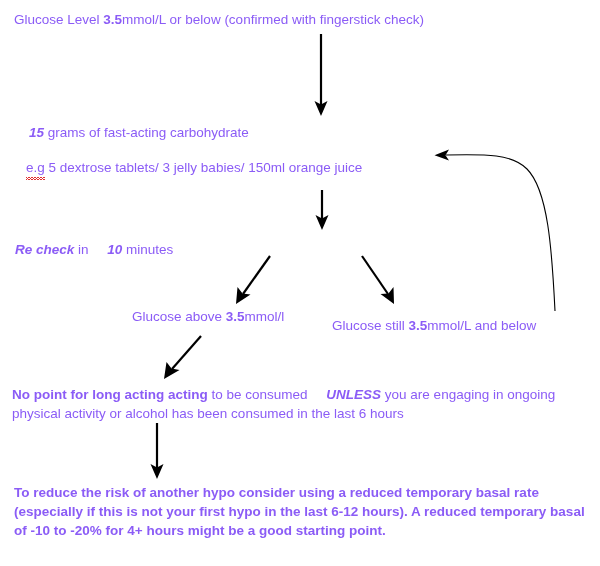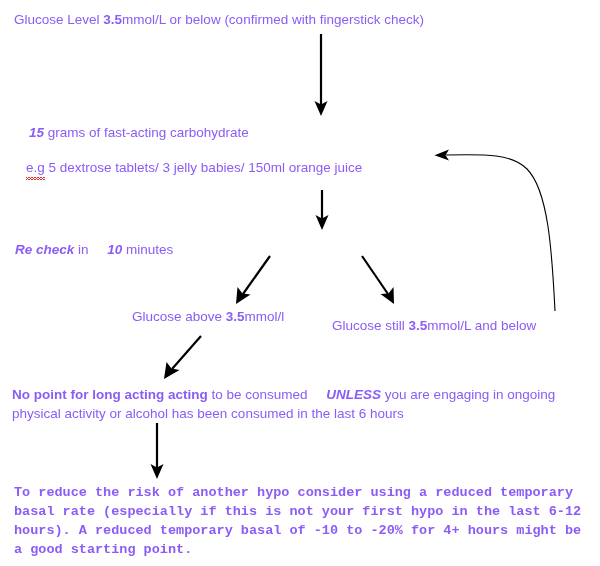--- a/index.html
+++ b/index.html
@@ -129,16 +129,16 @@
 
   <div class="txt" id="t-right-br">
     <span>Glucose still </span><b>3.5</b><span>mmol/L and below</span>
   </div>
 
   <div class="txt wrapline" id="t-noneed">
     <b>No point for </b><b class="ul">long acting</b><b> acting</b><span> to be consumed </span><span class="bi">UNLESS</span><span> you are engaging in ongoing physical activity or alcohol has been consumed in the last 6 hours</span>
   </div>
 
   <div class="txt wrapline" id="t-consider">
-    <div style="font-weight:bold;font-family:Liberation Mono, monospace;">To reduce the risk of another hypo consider using a reduced temporary basal rate (especially if this is not your first hypo in the last 6-12 hours).  A reduced temporary basal of -10 to -20% for 4+ hours might be a good starting point.</div>
+    <div style="font-weight:bold;">To reduce the risk of another hypo consider using a reduced temporary basal rate (especially if this is not your first hypo in the last 6-12 hours).  A reduced temporary basal of -10 to -20% for 4+ hours might be a good starting point.</div>
   </div>
 
 </div>
 
 </body></html>

